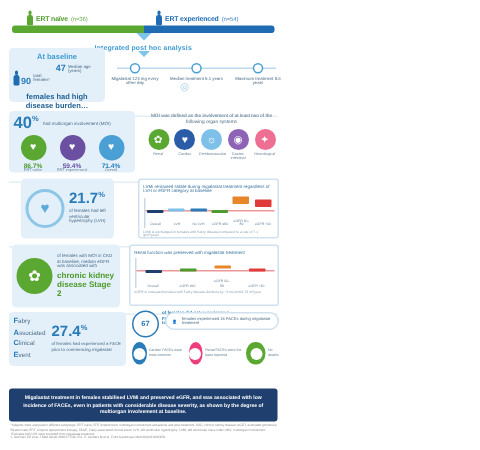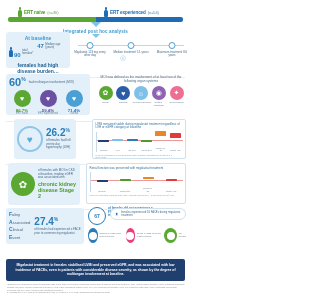--- a/index.html
+++ b/index.html
@@ -175,21 +175,21 @@
       <div class="tl-txt" style="left:96px;">Maximum treatment 8.6 years</div>
       <div class="tl-icon">◎</div>
     </div>
   </div>
 
   <div class="divider" style="top:77px;"></div>
 
   <div class="band" style="height:45px;">
     <div class="lcard mo-card">
       <div class="mo-head">
-        <div class="mo-pct"><span>60</span><sup>%</sup></div>
+        <div class="mo-pct"><span>40</span><sup>%</sup></div>
         <div class="mo-sub">had multiorgan involvement (MOI)</div>
       </div>
       <div class="badges">
         <div class="badge">
           <div class="b-ring" style="background:#5aa832;">♥</div>
           <div class="b-val" style="color:#4f9a2c;">86.7%</div>
           <div class="b-cap">ERT naïve</div>
         </div>
         <div class="badge">
           <div class="b-ring" style="background:#6b4fa0;">♥</div>
@@ -230,21 +230,21 @@
       </div>
     </div>
   </div>
 
   <div class="divider" style="top:121px;"></div>
 
   <div class="band" style="height:44px;">
     <div class="lcard lv-card">
       <div class="lv-ring">♥</div>
       <div>
-        <div class="lv-pct"><span>26.2</span><sup>%</sup></div>
+        <div class="lv-pct"><span>21.7</span><sup>%</sup></div>
         <div class="lv-sub">of females had left ventricular hypertrophy (LVH)</div>
       </div>
     </div>
 
     <div class="chart-box" style="left:92px; top:2px; width:94px; height:40px;">
       <div class="ch-title">LVMi remained stable during migalastat treatment regardless of LVH or eGFR category at baseline</div>
       <div class="ch-plot">
         <div class="ch-zero"></div>
         <div class="ch-col">
           <div class="ch-mark" style="background:#1f3f6e; margin-bottom:7px;"></div>

